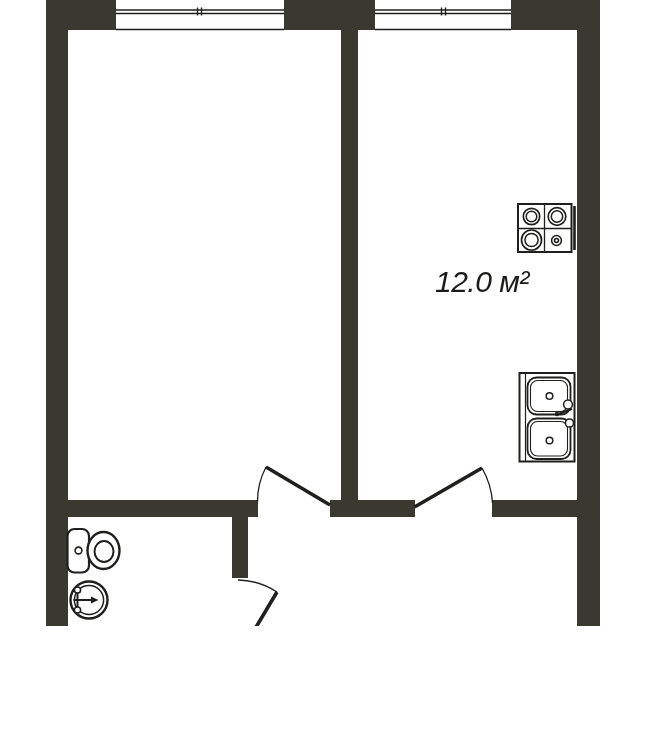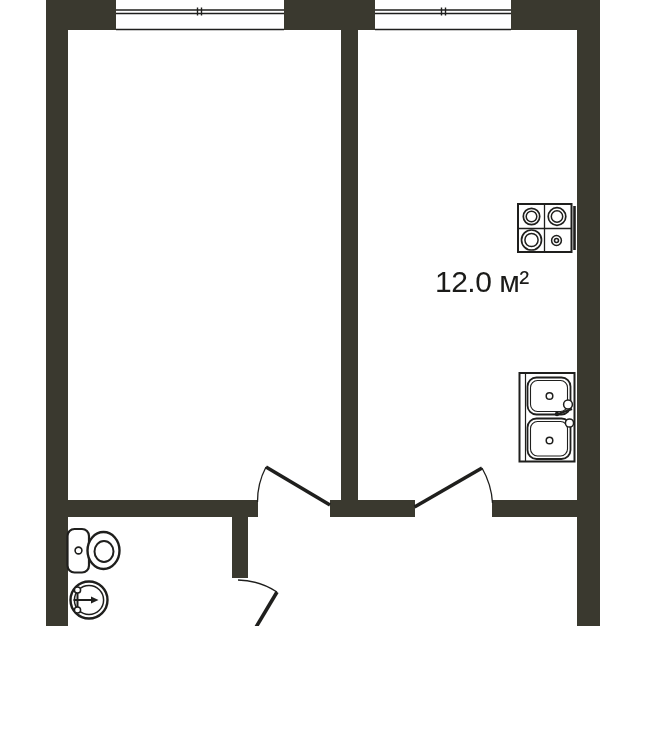--- a/index.html
+++ b/index.html
@@ -3,21 +3,21 @@
 <meta charset="utf-8">
 <title></title>
 <style>
   :root{
     --color-wall:#3a392f;
     --color-line:#1f1f1d;
     --color-bg:#ffffff;
     --color-text:#1b1b19;
   }
   html,body{margin:0;padding:0;background:var(--color-bg);}
-  .stage{width:662px;height:626px;position:relative;background:var(--color-bg);overflow:hidden;}
+  .stage{width:662px;height:626px;position:relative;background:var(--color-bg);overflow:hidden;font-style:italic;}
   svg{display:block;}
   .wall{fill:var(--color-wall);stroke:none;}
   .ln{stroke:var(--color-line);fill:none;stroke-linecap:butt;}
   .fix{stroke:var(--color-line);fill:#ffffff;}
   .solid{fill:var(--color-line);stroke:none;}
   .leaf{stroke:var(--color-line);stroke-width:3.6;fill:none;}
   .arc{stroke:var(--color-line);stroke-width:1.3;fill:none;}
   text.area{
     fill:var(--color-text);
     font-family:"Liberation Sans", sans-serif;

